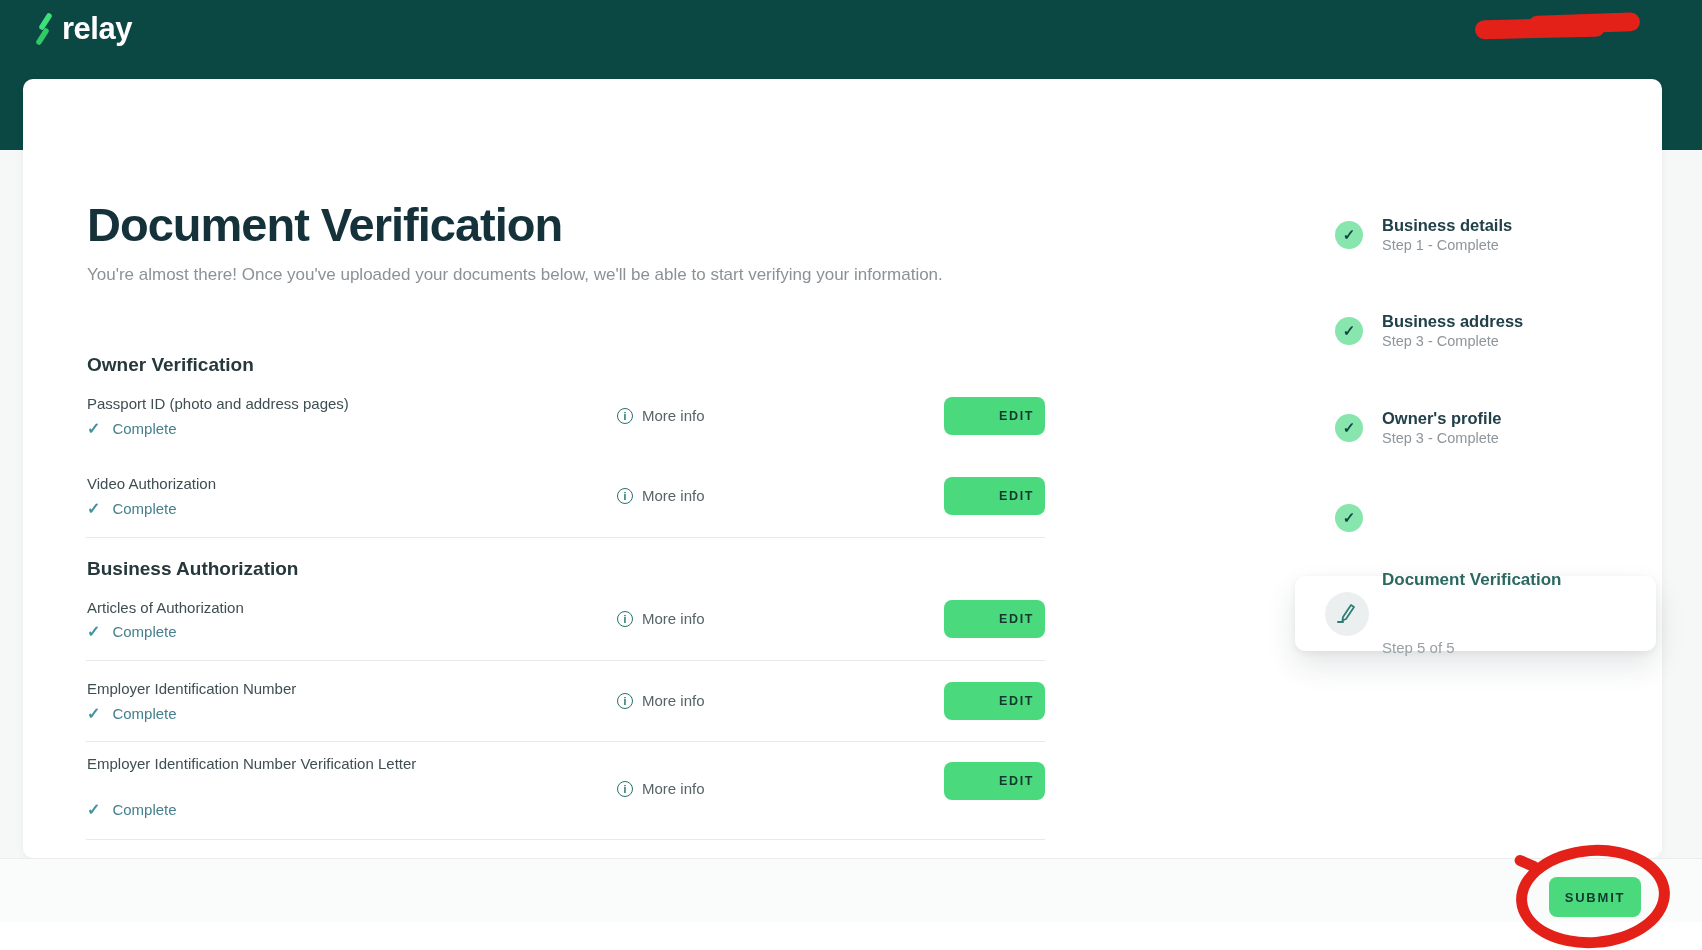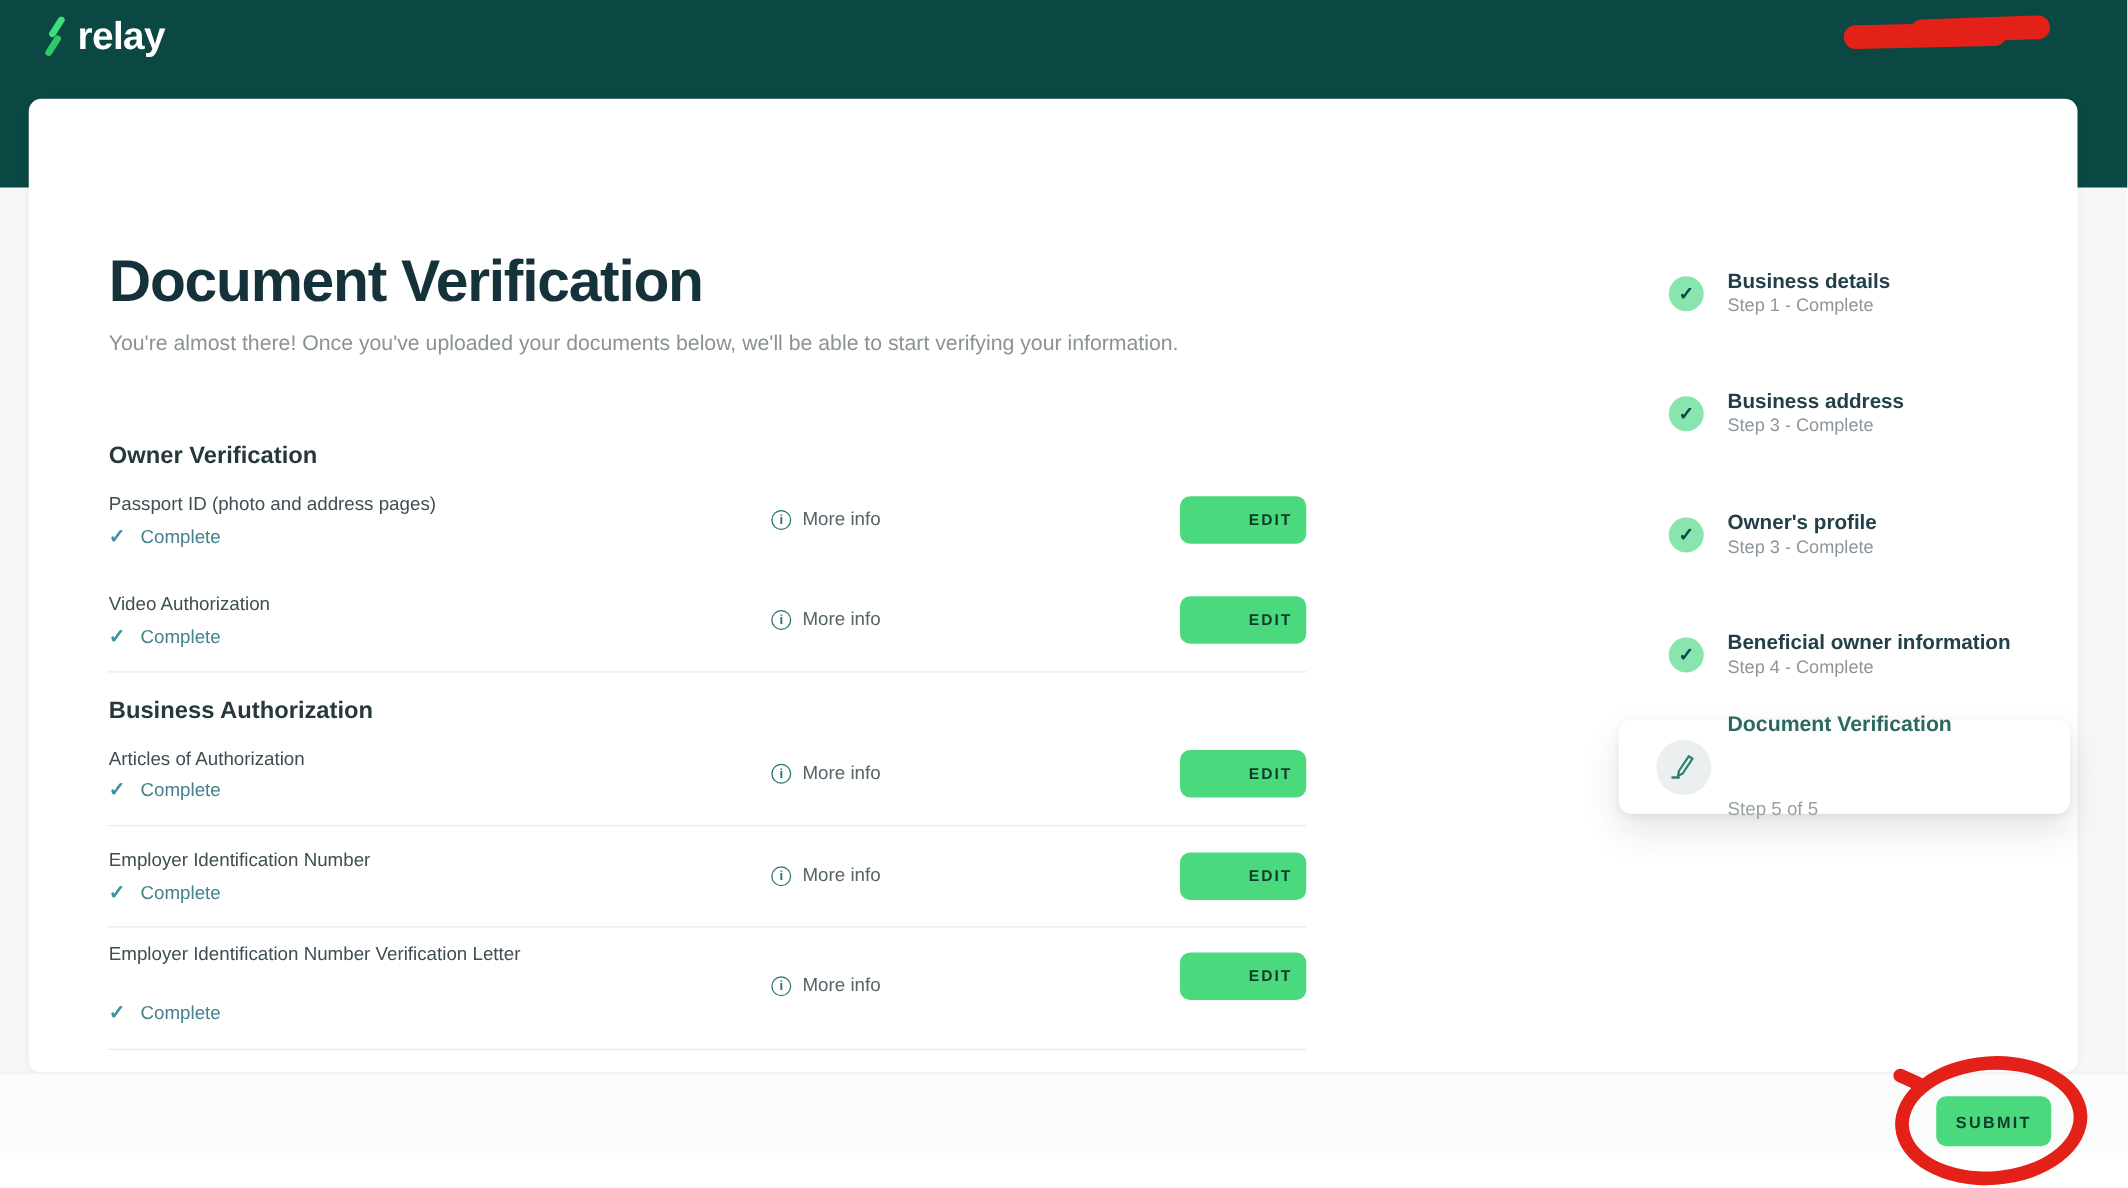--- a/index.html
+++ b/index.html
@@ -205,24 +205,20 @@
     <div class="step" style="top:329px;">
       <div class="step-circle">✓</div>
       <div>
         <div class="step-title">Owner's profile</div>
         <div class="step-sub">Step 3 - Complete</div>
       </div>
     </div>
 
     <div class="step" style="top:425px;">
       <div class="step-circle">✓</div>
-      <div>
-        <div class="step-title">Beneficial owner information</div>
-        <div class="step-sub">Step 4 - Complete</div>
-      </div>
     </div>
 
     <div class="step-card">
       <div class="pencil-circle">
         <svg width="22" height="22" viewBox="0 0 22 22">
           <line x1="2" y1="19" x2="7" y2="19" stroke="#2f7d74" stroke-width="2" stroke-linecap="round"></line>
           <path d="M10 16 L18 4 L15 2 L7 14 L6.5 17.5 Z" fill="none" stroke="#2f7d74" stroke-width="1.8" stroke-linejoin="round"></path>
         </svg>
       </div>
       <div>

